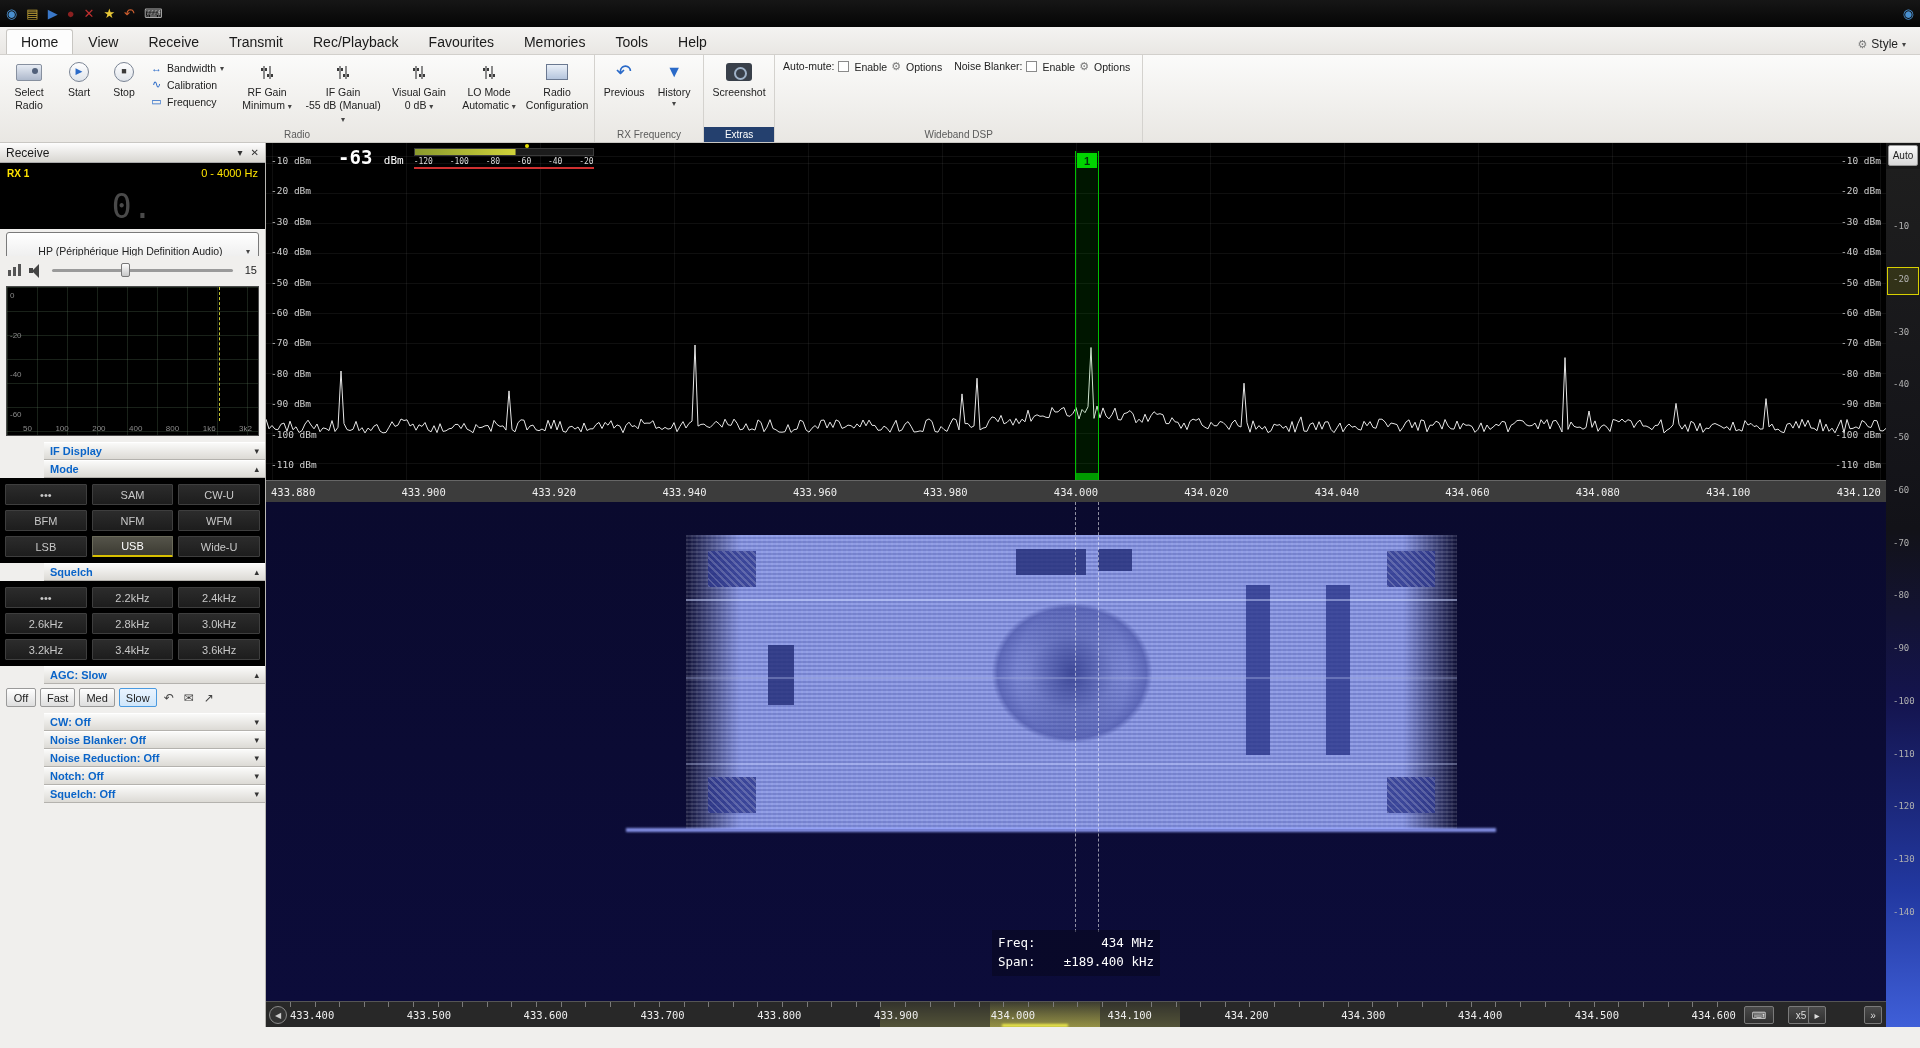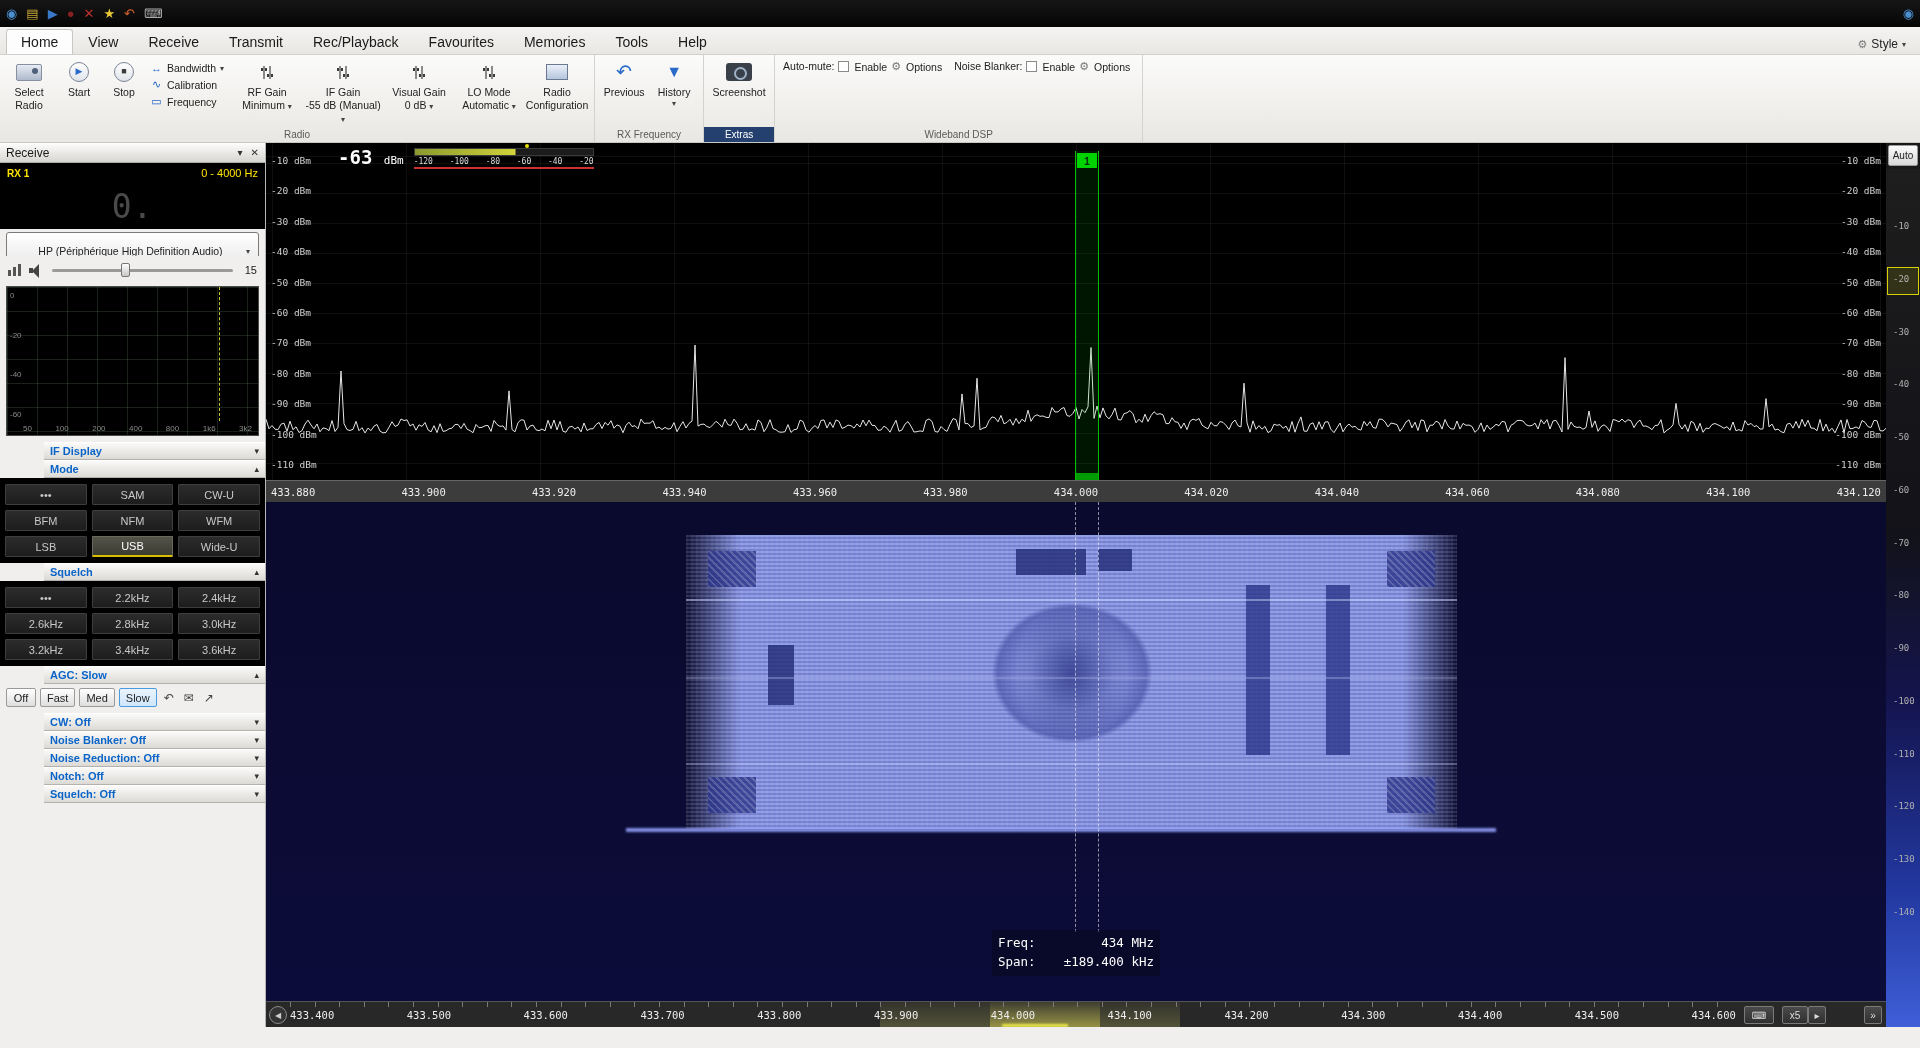--- a/index.html
+++ b/index.html
@@ -582,21 +582,21 @@
         <span>434.100</span>
         <span>434.200</span>
         <span>434.300</span>
         <span>434.400</span>
         <span>434.500</span>
         <span>434.600</span>
       </div>
       <div class="bs-btn" style="right:112px; width:30px;">
           <span>⌨</span>
         </div>
-      <div class="bs-btn" style="right:78px; width:26px;">
+      <div class="bs-btn" style="right:72px; width:26px;">
           <span>x5</span>
         </div>
       <div class="bs-btn" style="right:60px; width:18px;">
           <span>▸</span>
         </div>
       <div class="bs-btn" style="right:4px; width:18px;">
           <span>»</span>
         </div>
     </div>
   </div>

